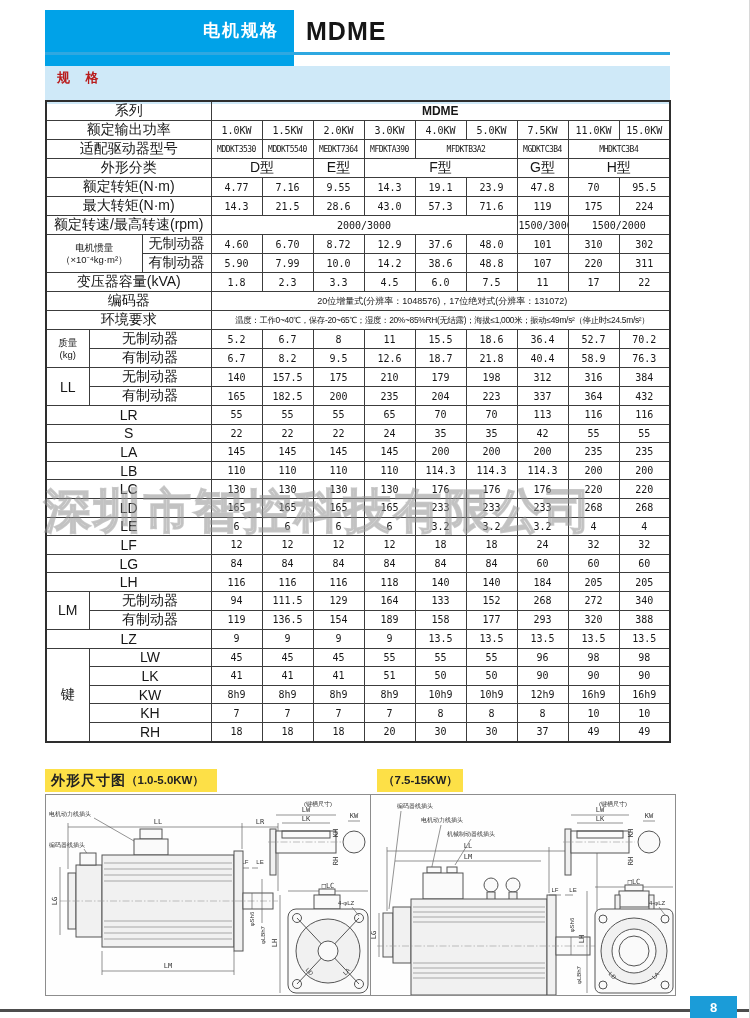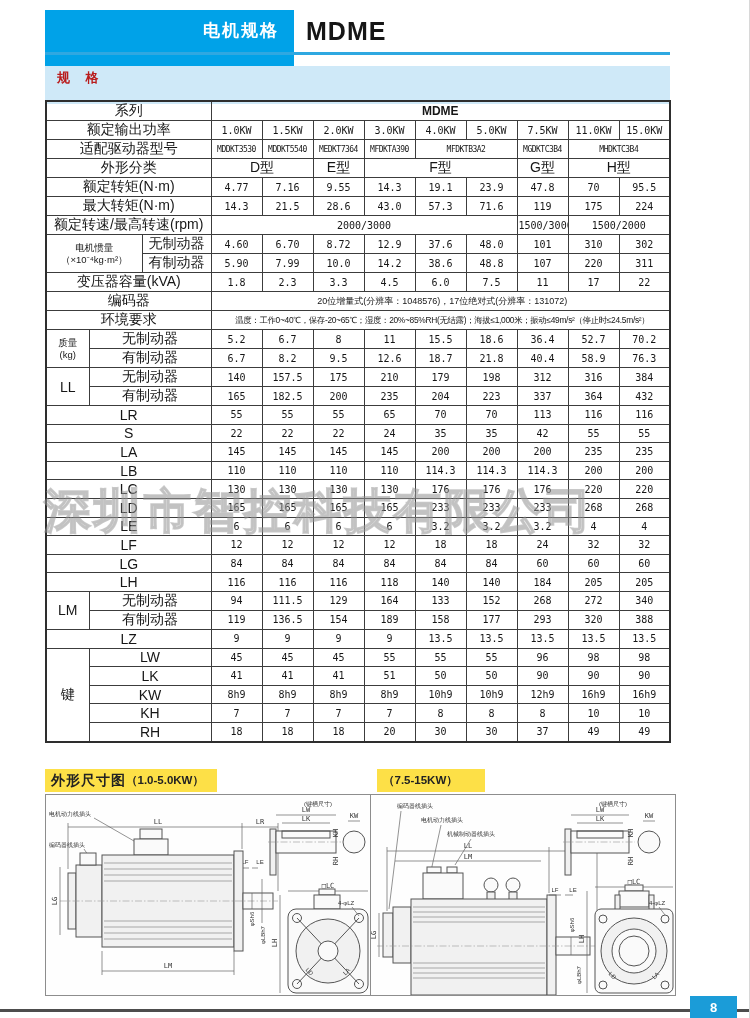--- a/index.html
+++ b/index.html
@@ -38,21 +38,21 @@
   .wm{left:44px;top:480px;width:680px;z-index:4;pointer-events:none;white-space:nowrap;
       font-size:47px;font-weight:bold;letter-spacing:3px;
       color:rgba(145,145,145,0.14);-webkit-text-stroke:1.5px rgba(150,150,150,0.5);}
 
   
   .dimtitle{top:769px;height:23px;background:#fde047;display:flex;align-items:center;
       box-sizing:border-box;padding-left:6px;}
   .dimtitle .main{font-size:14px;font-weight:bold;color:#222;letter-spacing:1px;}
   .dimtitle .range{font-size:11.5px;font-weight:bold;color:#222;}
   .ltitle{left:45px;width:172px;}
-  .rtitle{left:377px;width:108px;}
+  .rtitle{left:377px;width:86px;}
   .panel{top:794px;height:202px;border:1px solid #8d8d8d;background:#fefefe;box-sizing:border-box;}
   .lpanel{left:45px;width:326px;}
   .rpanel{left:370px;width:306px;}
 
   
   .s1{fill:none;stroke:#555;stroke-width:1;}
   .s2{fill:#f1f1f1;stroke:#555;stroke-width:1;}
   .s3{fill:#fafafa;stroke:#555;stroke-width:1;}
   .fin{stroke:#777;stroke-width:0.6;}
   .dl{stroke:#666;stroke-width:0.7;fill:none;}

